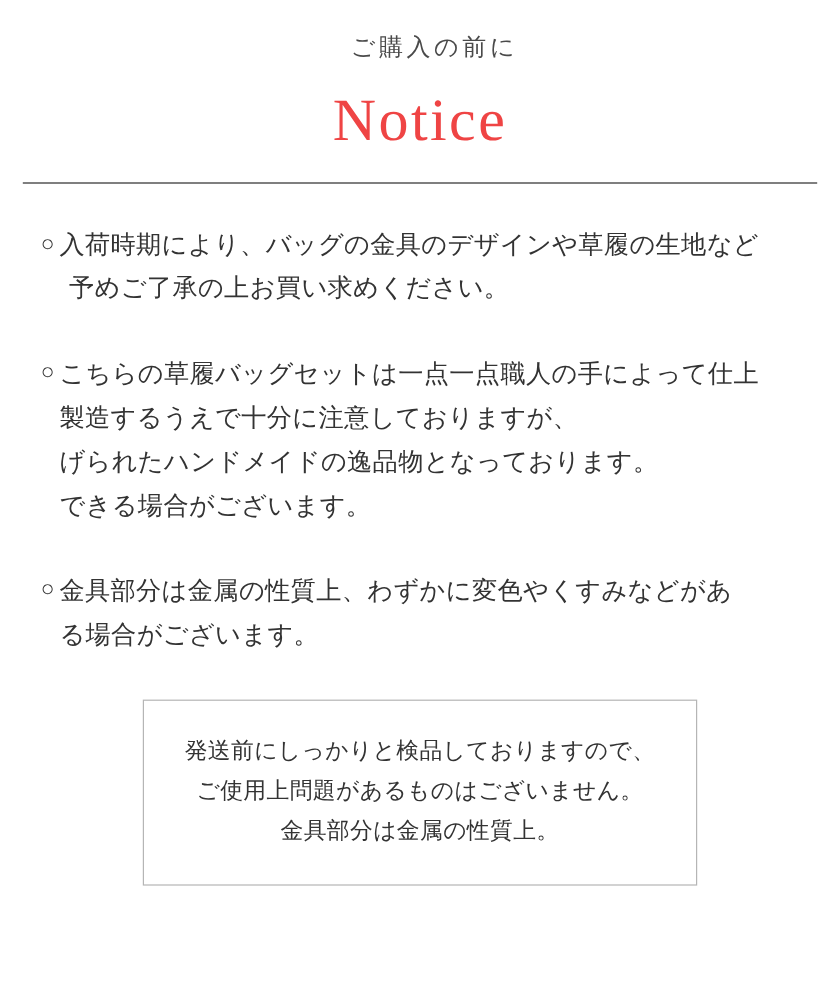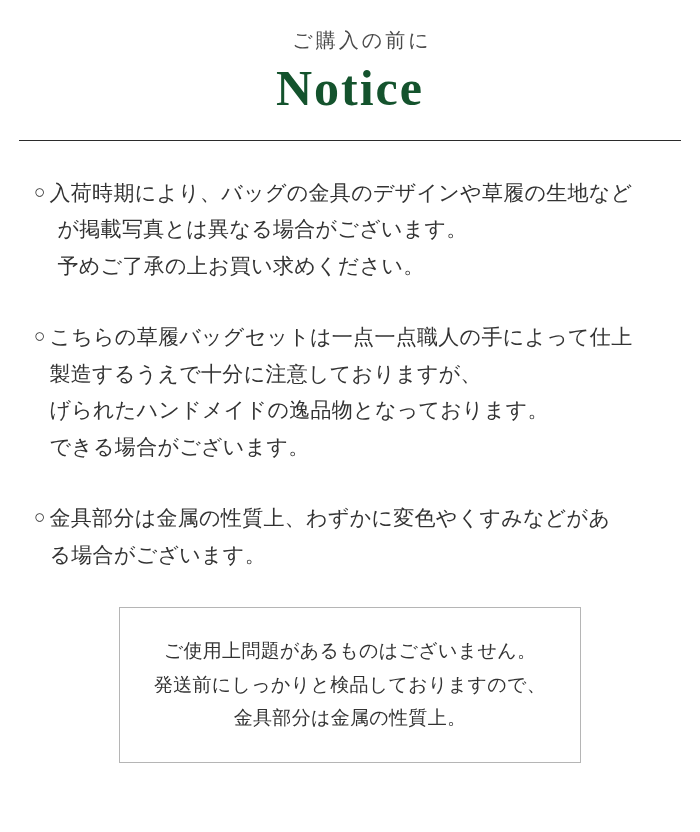--- a/index.html
+++ b/index.html
@@ -28,24 +28,24 @@
     font-family: "Liberation Serif", serif;
     font-size: 20px;
     letter-spacing: 3px;
     color: #4a4a4a;
     line-height: 1.4;
     padding-left: 24px;
   }
   .header-title {
     font-family: "Liberation Serif", serif;
     font-size: 50px;
-    font-weight: 700;
+    font-weight: 400;
     letter-spacing: 2px;
-    color: #14532d;
-    margin-top: 6px;
+    color: #ef4444;
+    margin-top: 18px;
     line-height: 1.15;
   }
   .divider {
     width: 662px;
     height: 1px;
     background: #2b2b2b;
     margin: 22px auto 0 auto;
   }
   .content {
     padding: 34px 34px 0 34px;
@@ -102,21 +102,20 @@
   </div>
 
   <div class="divider"></div>
 
   <div class="content">
 
     <div class="note-item">
       <span class="bullet">○</span>
       <div class="note-lines">
         <div class="note-line">入荷時期により、バッグの金具のデザインや草履の生地など</div>
-        <div class="note-line indent">が掲載写真とは異なる場合がございます。</div>
         <div class="note-line indent">予めご了承の上お買い求めください。</div>
       </div>
     </div>
 
     <div class="note-item">
       <span class="bullet">○</span>
       <div class="note-lines">
         <div class="note-line">こちらの草履バッグセットは一点一点職人の手によって仕上</div>
         <div class="note-line">製造するうえで十分に注意しておりますが、</div>
         <div class="note-line">げられたハンドメイドの逸品物となっております。</div>
@@ -128,18 +127,18 @@
       <span class="bullet">○</span>
       <div class="note-lines">
         <div class="note-line">金具部分は金属の性質上、わずかに変色やくすみなどがあ</div>
         <div class="note-line">る場合がございます。</div>
       </div>
     </div>
 
   </div>
 
   <div class="callout">
+    <div class="callout-line">発送前にしっかりと検品しておりますので、</div>
     <div class="callout-line">ご使用上問題があるものはございません。</div>
-    <div class="callout-line">発送前にしっかりと検品しておりますので、</div>
     <div class="callout-line">金具部分は金属の性質上。</div>
   </div>
 
 </div>
 
 </body></html>

